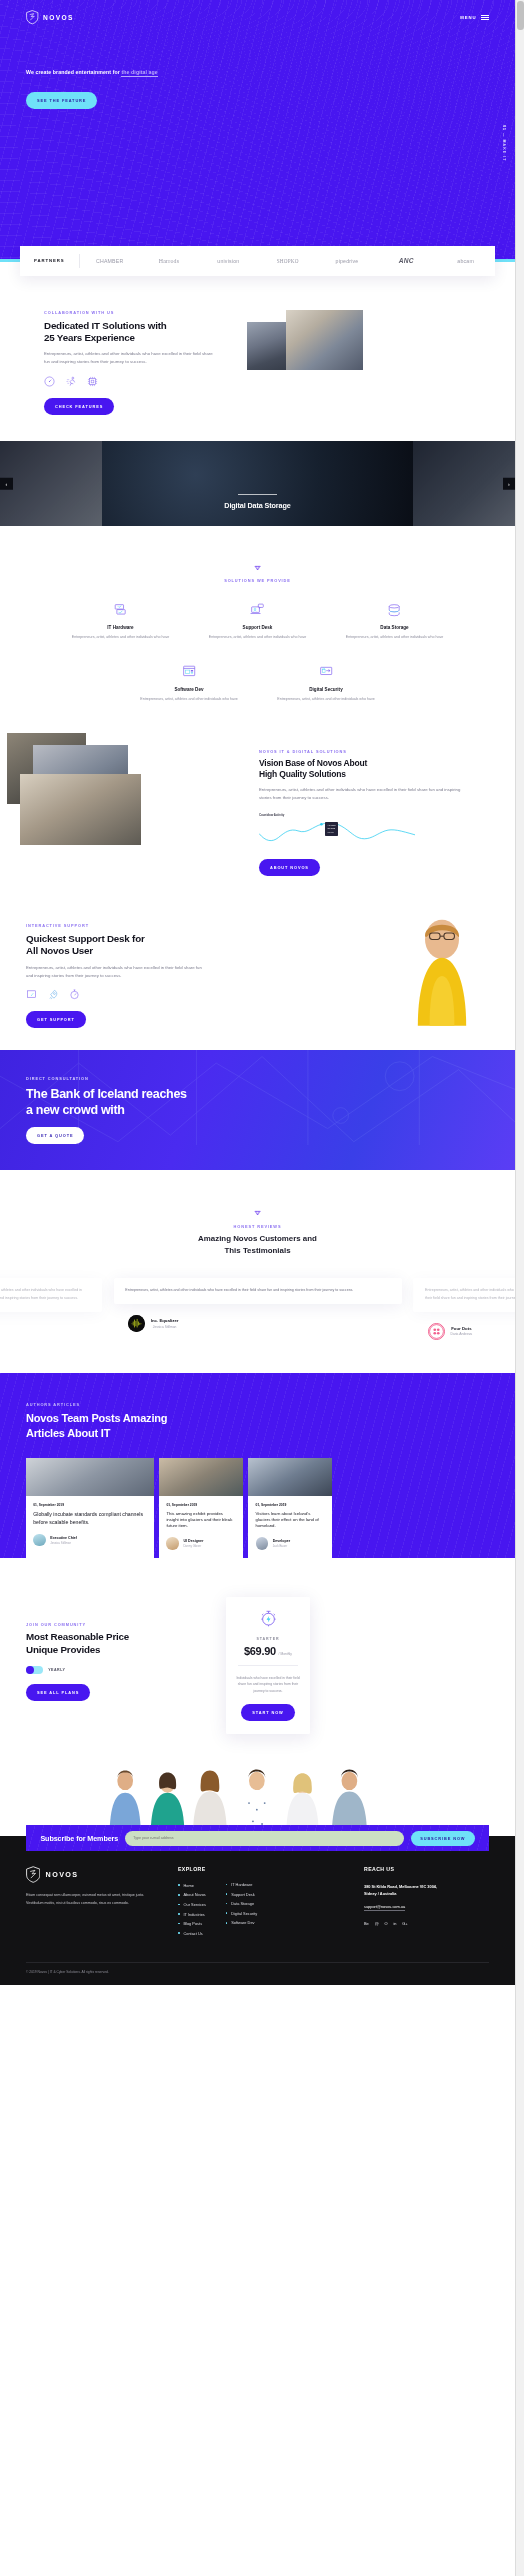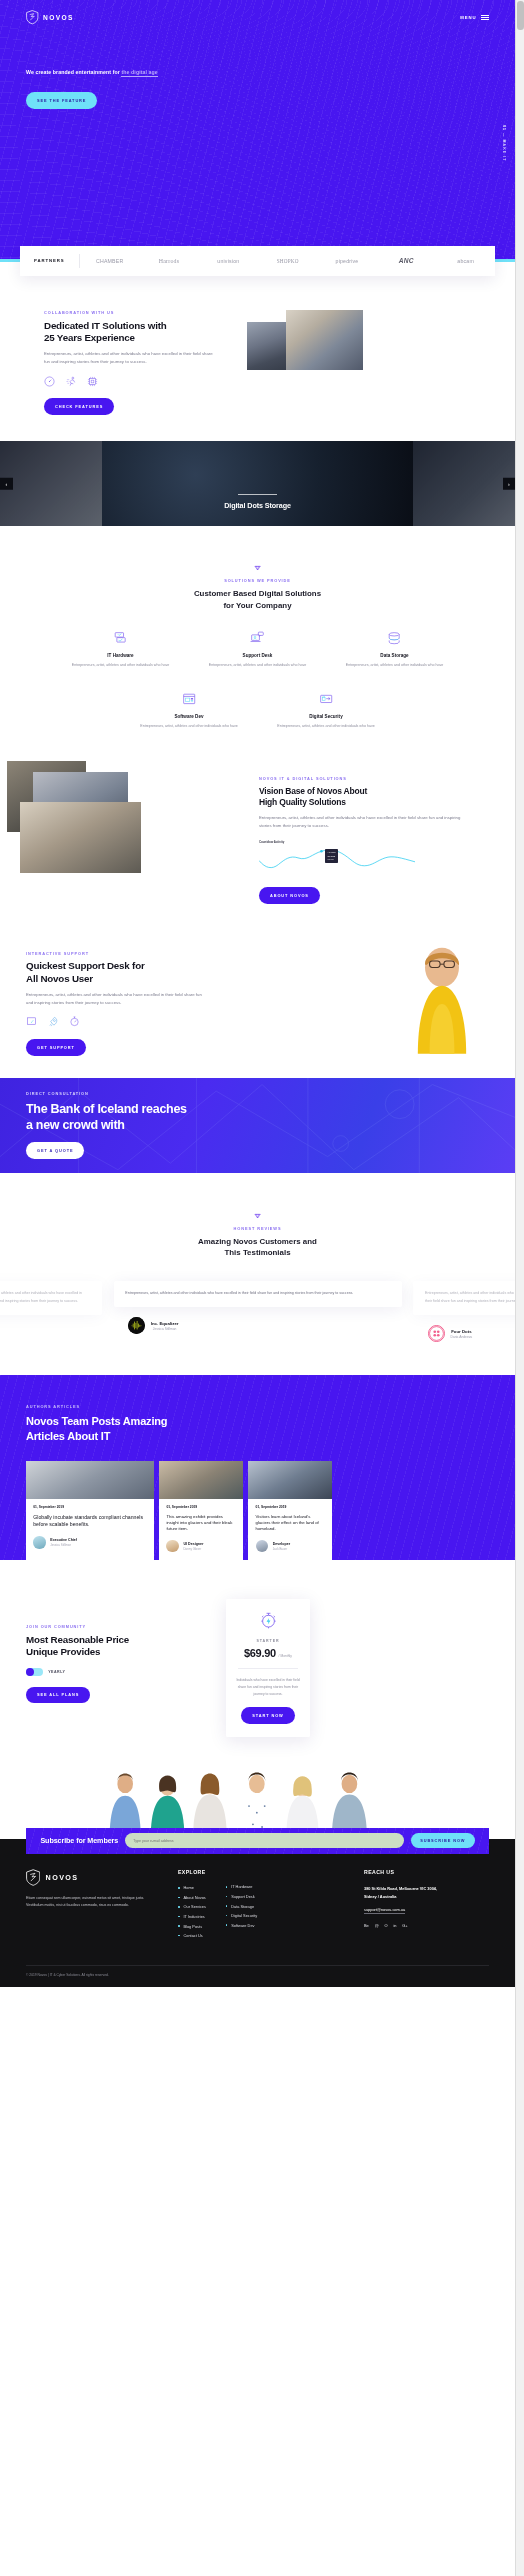--- a/index.html
+++ b/index.html
@@ -189,21 +189,21 @@
   
   .support { display:flex; margin-top:35px; padding:0 0 0 26px; }
   .support .left { width:197px; padding-top:11.8px; }
   .support .right { flex:1; position:relative; height:115px; }
   .person {
     position:absolute; right:23.6px; bottom:0; width:98px; height:113px;
   }
 
   
   .bank {
-    margin-top:22px; position:relative; height:95px; overflow:hidden;
+    margin-top:22px; position:relative; height:120px; overflow:hidden;
     background:linear-gradient(110deg,#3f23e0 0%,#4a2bf0 38%,#3a3fe8 70%,#5b3df5 100%);
     padding:0 26px; display:flex; flex-direction:column; justify-content:center;
   }
   .bank .art { position:absolute; inset:0; opacity:.28; }
   .bank .kicker { color:#d9d2fd; position:relative; }
   .bank h2 { position:relative; color:#fff; font-size:12.5px; line-height:1.3; font-weight:700; letter-spacing:-0.3px; }
   .bank .btn { position:relative; margin-top:9.2px; align-self:flex-start; }
 
   
   .testi { padding:39px 0 0; text-align:center; }
@@ -415,39 +415,35 @@
 
   <section class="slider">
     <div class="arrow l">
       <span>‹</span>
     </div>
     <div class="slide side">
         <div class="slide-img-1"></div>
       </div>
     <div class="slide main">
       <div class="slide-img-2"></div>
-      <div class="slide-cap">Digital Dots Storage</div>
+      <div class="slide-cap">Digital Data Storage</div>
     </div>
     <div class="slide side">
         <div class="slide-img-3"></div>
       </div>
     <div class="arrow r">
       <span>›</span>
     </div>
   </section>
 
   <section class="solutions">
     <svg class="diamond" width="7.2" height="7.2" viewBox="0 0 24 24">
       <path d="M3 8 L12 20 L21 8 Z M3 8 H21 M8 8 L12 20 L16 8" fill="none" stroke="#6d3df0" stroke-width="1.6"></path>
     </svg>
     <div class="kicker">SOLUTIONS WE PROVIDE</div>
-    <h2>
-      <span>Customer Based Digital Solutions</span><br>
-      <span>for Your Company</span>
-    </h2>
     <div class="cards">
 
       <div class="card">
         <svg class="cico" viewBox="0 0 26 26">
           <rect x="4" y="3" width="15" height="8" rx="1" fill="none" stroke="#7b5cf0" stroke-width="1.2"></rect>
           <rect x="7" y="12" width="15" height="8" rx="1" fill="none" stroke="#7b5cf0" stroke-width="1.2"></rect>
           <path d="M10 16 l2.5 2.5 L17 14" fill="none" stroke="#5fd8f5" stroke-width="1.3"></path>
           <path d="M9 6 l2 2 4-3" fill="none" stroke="#5fd8f5" stroke-width="1.3"></path>
         </svg>
         <div class="ctitle">IT Hardware</div>

